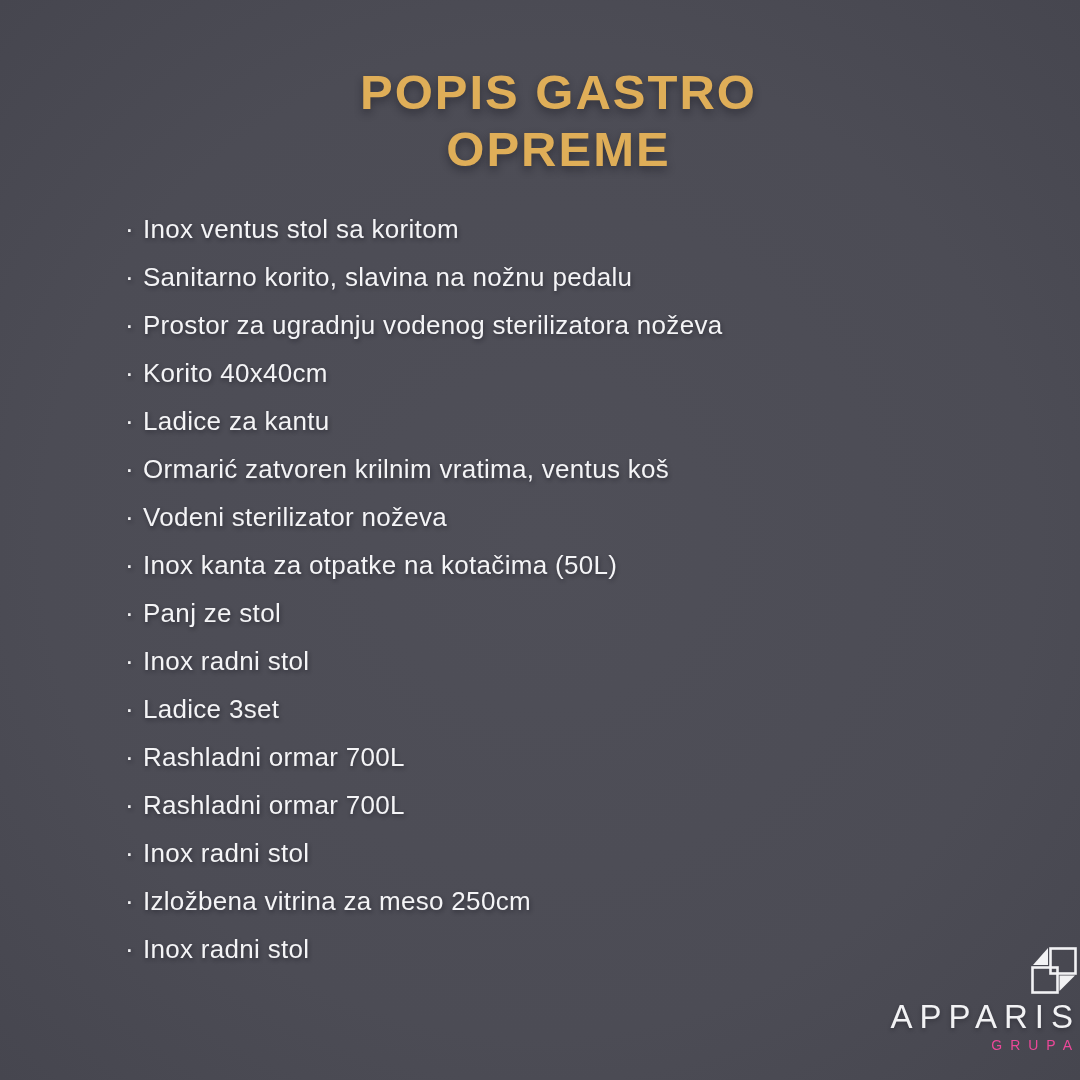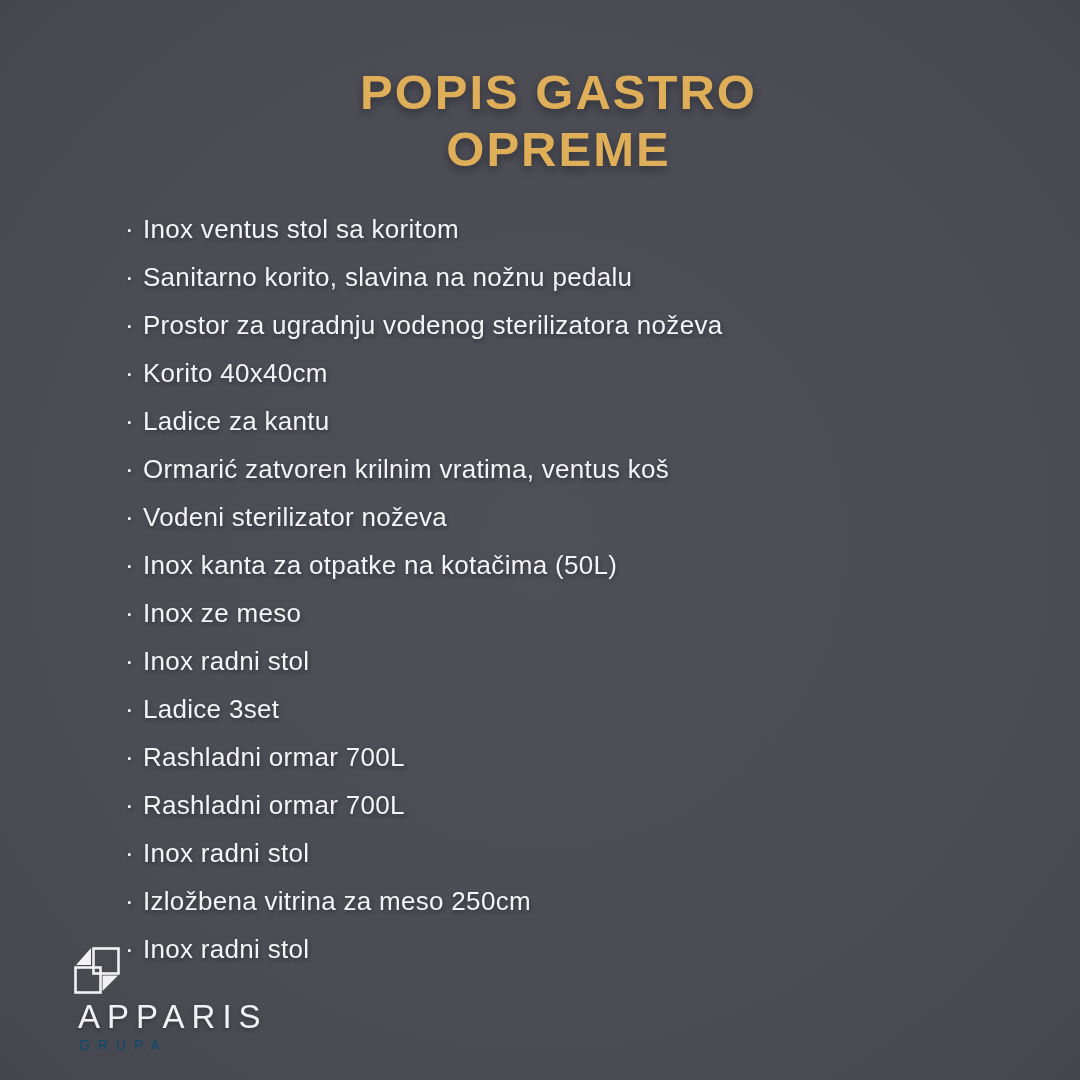--- a/index.html
+++ b/index.html
@@ -46,37 +46,37 @@
   }
   .equipment-list li .bullet{
     margin-right:9px;
     display:inline-block;
   }
   .footer{
     position:absolute;
     top:944px;left:0;right:0;
     display:flex;
     flex-direction:column;
-    align-items:flex-start;
+    align-items:flex-end;
     padding-left:34px;
   }
   .logo-mark{width:52px;height:52px;display:block;}
   .brand-name{
     margin-top:4px;
     color:#F2F2F4;
     font-size:33px;
     font-weight:400;
     letter-spacing:7px;
     text-indent:7px; 
     line-height:1;
     text-shadow:0 2px 4px rgba(18,18,26,0.35);
   }
   .brand-sub{
     margin-top:5px;
-    color:#0c4a6e;
+    color:#ec4899;
     font-size:14px;
     font-weight:400;
     letter-spacing:8px;
     text-indent:8px;
     line-height:1;
   }
 </style>
 </head>
 <body>
 
@@ -115,21 +115,21 @@
       <li>
         <span class="bullet">·</span>
         <span>Vodeni sterilizator noževa</span>
       </li>
       <li>
         <span class="bullet">·</span>
         <span>Inox kanta za otpatke na kotačima (50L)</span>
       </li>
       <li>
         <span class="bullet">·</span>
-        <span>Inox ze meso</span>
+        <span>Panj ze stol</span>
       </li>
       <li>
         <span class="bullet">·</span>
         <span>Inox radni stol</span>
       </li>
       <li>
         <span class="bullet">·</span>
         <span>Ladice 3set</span>
       </li>
       <li>

